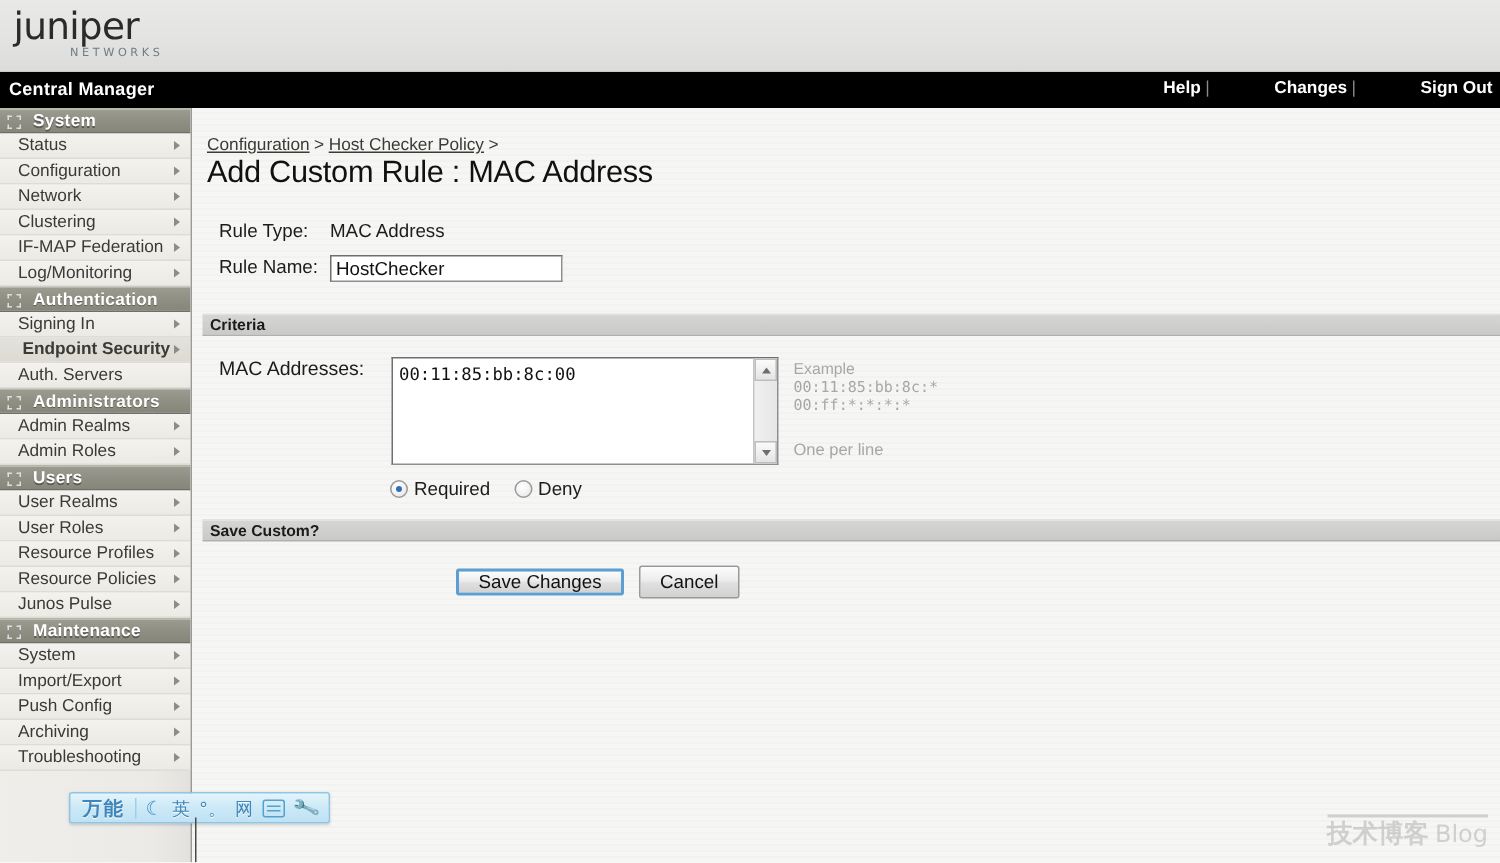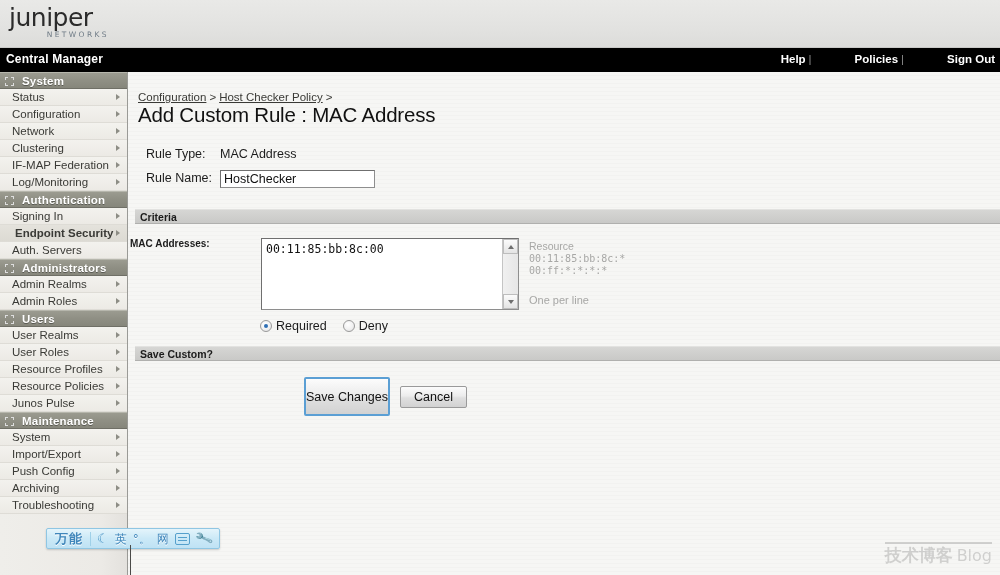--- a/index.html
+++ b/index.html
@@ -170,22 +170,22 @@
     border-top: 1px solid #e2e2e0;
     border-bottom: 1px solid #b0b0ae;
     font-size: 10.5px; font-weight: bold; color: #1b1b1b;
     line-height: 14px;
     padding-left: 5px;
   }
   #criteria-bar { top: 137px; }
   #savechanges-bar { top: 274px; }
 
   .mac-label {
-    position: absolute; left: 1px; top: 166px;
-    font-size: 10px; color: #1c1c1c; font-weight: bold;
+    position: absolute; left: 17px; top: 166px;
+    font-size: 13px; color: #1c1c1c;
   }
   .mac-box {
     position: absolute; left: 132px; top: 166px;
     width: 258px; height: 72px;
     background: #ffffff;
     border: 1px solid #8e8e8e;
     border-top-color:#6f6f6f; border-left-color:#6f6f6f;
   }
   .mac-text {
     position: absolute; left: 4px; top: 3px;
@@ -257,22 +257,22 @@
     height: 22px;
     padding: 0 13px;
     background: linear-gradient(180deg,#fcfcfc 0%, #ececec 45%, #dfdfdf 55%, #d2d2d2 100%);
     border: 1px solid #9a9a9a;
     border-radius: 2px;
     vertical-align: middle;
     cursor: pointer;
   }
   .btn.primary {
     border: 2px solid #5b9fd4;
-    padding: 0 0;
-    height: 39px;
+    padding: 0 13px;
+    height: 18px;
   }
   .btn-gap { display:inline-block; width: 10px; }
 
   
   .ime {
     position: absolute; left: 46px; top: 528px;
     height: 21px;
     background: linear-gradient(180deg,#e4f4fb 0%, #cbe9f7 50%, #bfe2f4 100%);
     border: 1px solid #8fc6e3;
     border-radius: 2px;
@@ -351,21 +351,21 @@
   <div class="logobar">
     <div class="logo-wrap">
       <div class="logo-word">juniper</div>
       <div class="logo-sub">NETWORKS</div>
     </div>
   </div>
 
   <div class="blackbar">
     <div class="cm-title">Central Manager</div>
     <div class="toplinks">
-      <a href="#">Help</a><span class="sep">|</span><a href="#">Policies</a><span class="sep">|</span><a href="#">Sign Out</a>
+      <a href="#">Help</a><span class="sep">|</span><a href="#">Changes</a><span class="sep">|</span><a href="#">Sign Out</a>
     </div>
   </div>
 
   <div class="sidebar" id="sidebar">
       <div class="nav-section"><span class="collapse-box"></span><span>System</span></div>
       <div class="nav-item"><span>Status</span><span class="arrow"></span></div>
       <div class="nav-item"><span>Configuration</span><span class="arrow"></span></div>
       <div class="nav-item"><span>Network</span><span class="arrow"></span></div>
       <div class="nav-item"><span>Clustering</span><span class="arrow"></span></div>
       <div class="nav-item"><span>IF-MAP Federation</span><span class="arrow"></span></div>
@@ -417,21 +417,21 @@
         <div class="sc-btn up">
             <span class="sc-tri up"></span>
           </div>
         <div class="sc-btn down">
             <span class="sc-tri down"></span>
           </div>
       </div>
     </div>
 
     <div class="example-block">
-      <div>Resource</div>
+      <div>Example</div>
       <div class="mono">00:11:85:bb:8c:*</div>
       <div class="mono">00:ff:*:*:*:*</div>
     </div>
     <div class="oneper">One per line</div>
 
     <div class="radio-row">
       <span class="radio checked"></span><span class="radio-label">Required</span><span class="radio"></span><span class="radio-label">Deny</span>
     </div>
 
     <div class="section-bar" id="savechanges-bar">Save Custom?</div>

